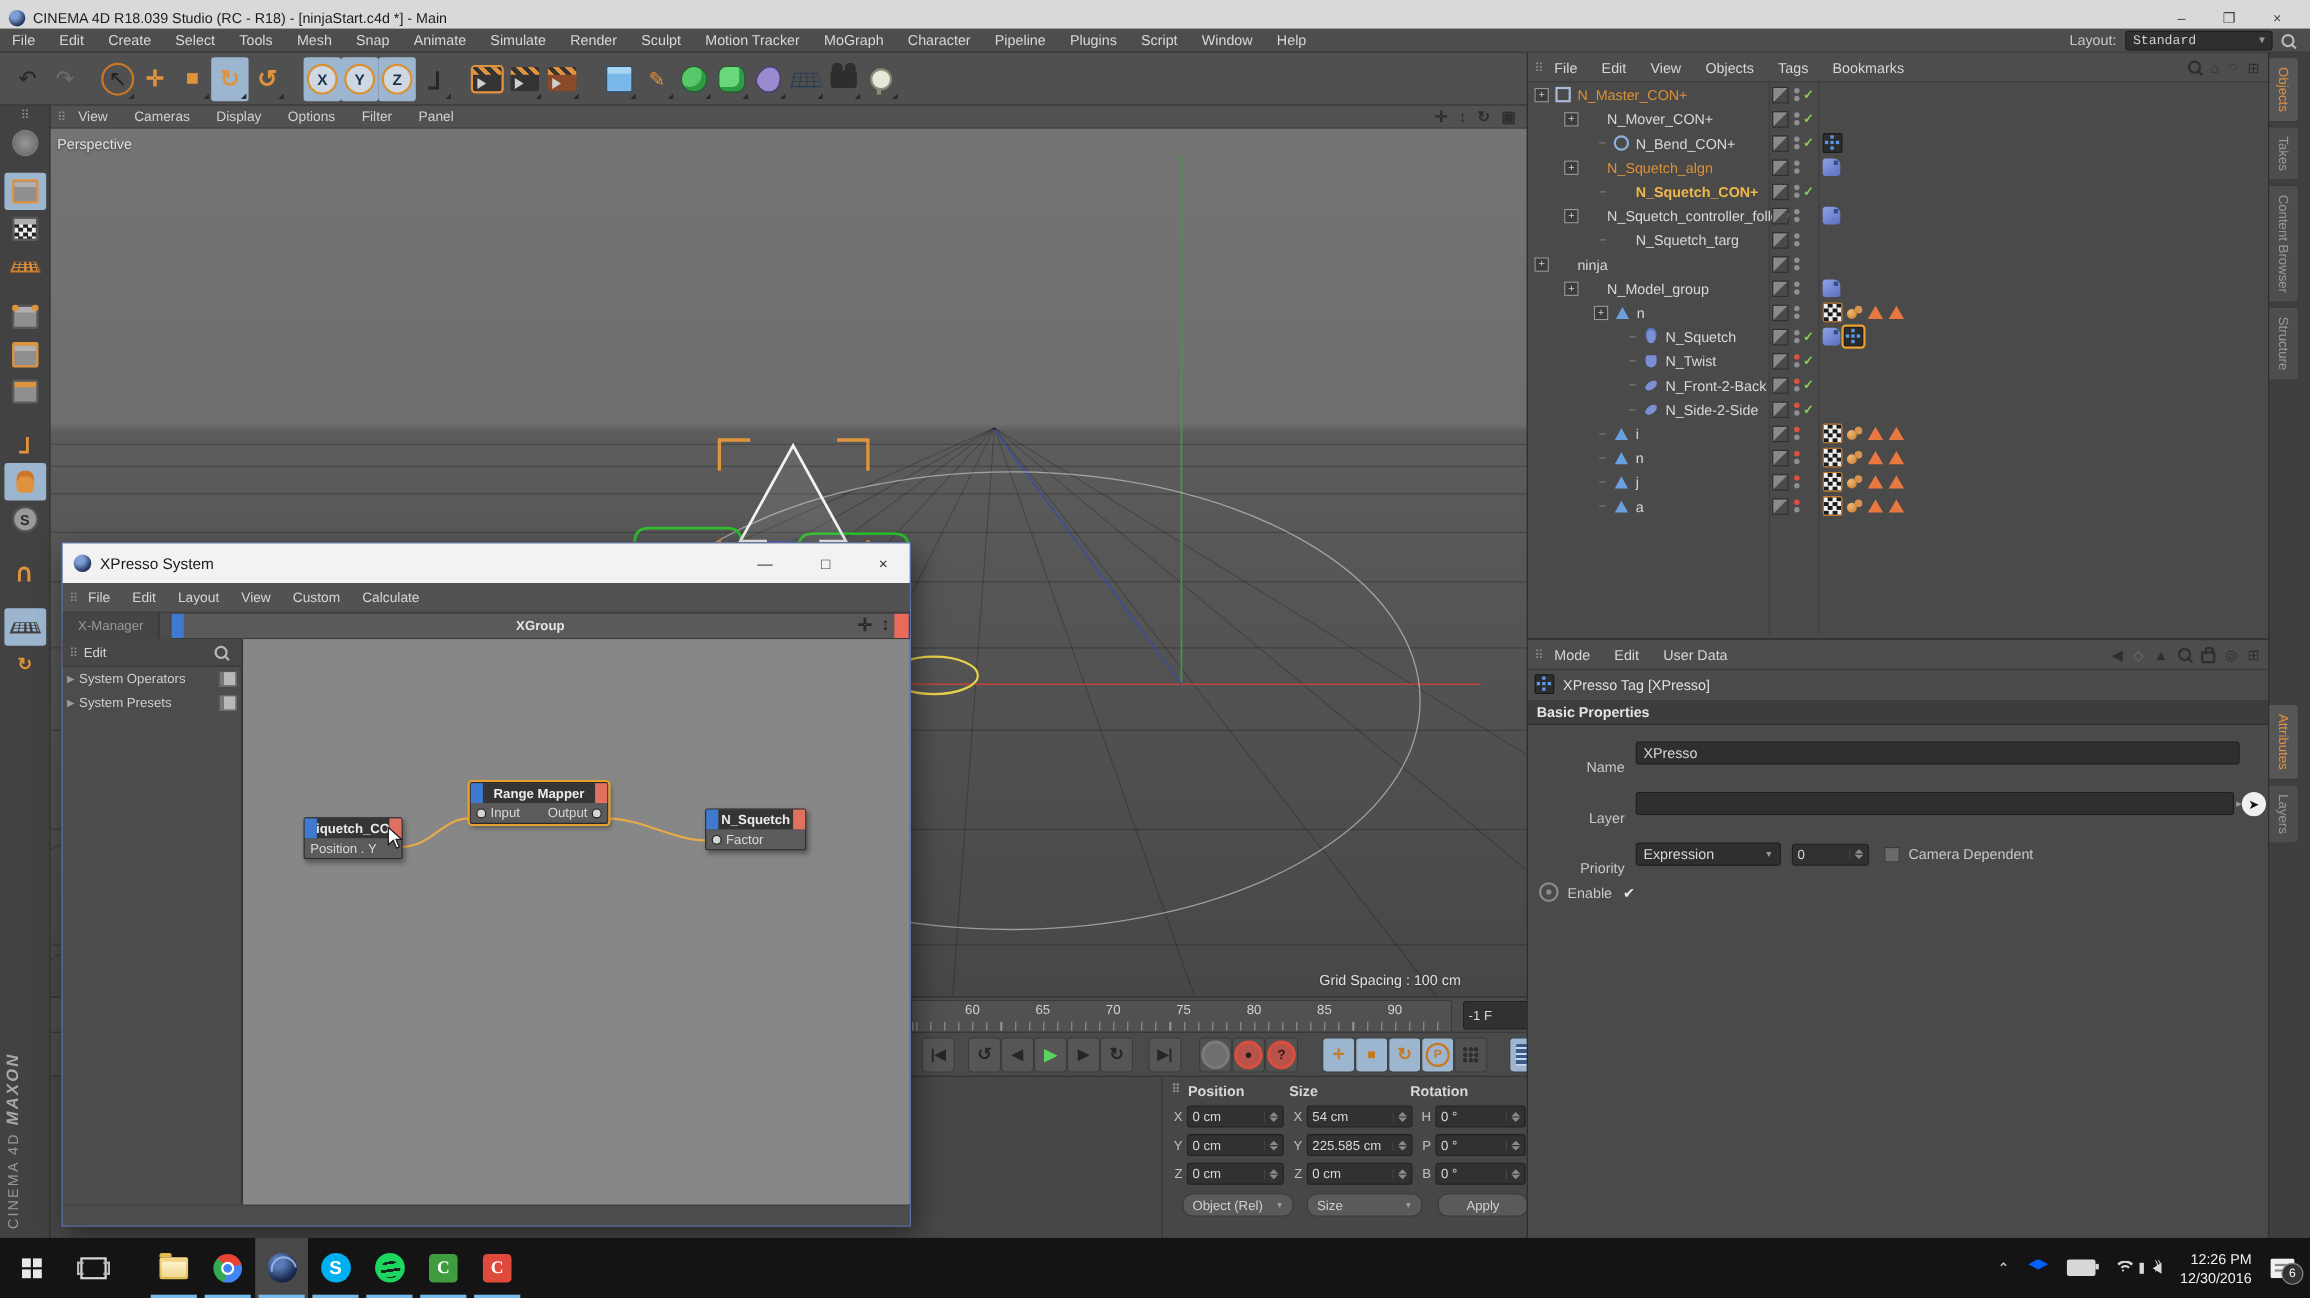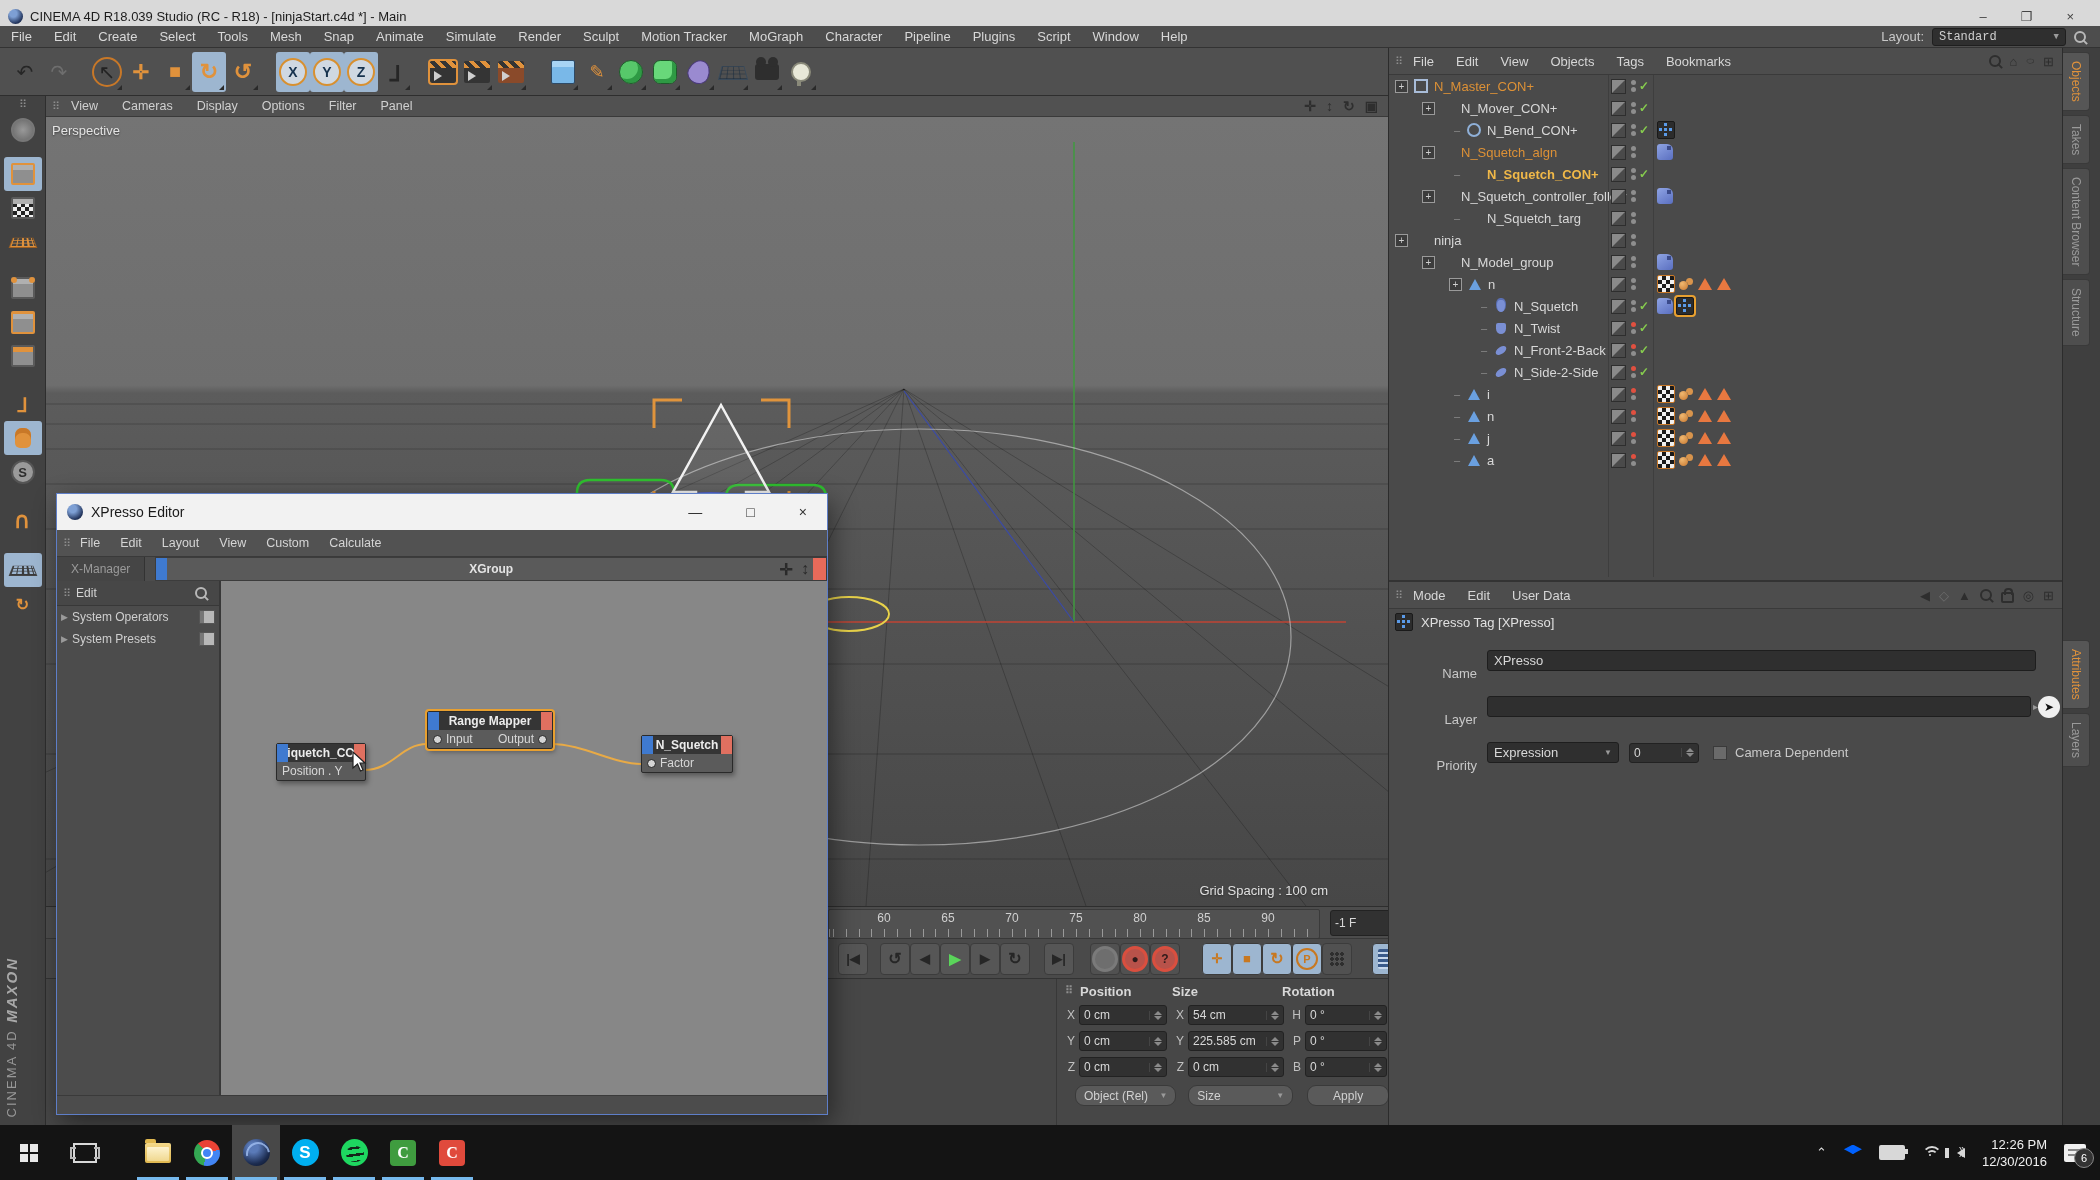--- a/index.html
+++ b/index.html
@@ -1146,20 +1146,23 @@
               <i style="position:absolute;left:1px;top:-6px;width:5px;height:5px;border:2px solid #2e2e2e;border-bottom:none;border-radius:4px 4px 0 0"></i>
             </span>
           <span>◎</span>
           <span>⊞</span>
         </span>
       </div>
       <div class="attrtag">
         <i class="tagslot t-x" style="display:inline-block"></i>
         <span>XPresso Tag [XPresso]</span>
       </div>
+      <div class="sechead">
+          <span>Basic Properties</span>
+        </div>
       <div class="arow">
         <span class="alabel">Name</span>
         <div class="afield" style="flex:1;margin-right:26px">
             <span>XPresso</span>
           </div>
       </div>
       <div class="arow">
         <span class="alabel">Layer</span>
         <div class="afield" style="flex:1;margin-right:2px"></div>
         <span style="color:#9a9a9a;font-size:10px">▸</span>
@@ -1176,20 +1179,25 @@
         <div class="cfield" style="width:60px;margin-left:10px">
             <span>0</span>
             <span class="stp">
               <i class="up"></i>
               <i class="dn"></i>
             </span>
           </div>
         <span class="checkbox" style="margin-left:14px"></span>
         <span style="margin-left:8px">Camera Dependent</span>
       </div>
+      <div class="arow">
+        <span style="width:14px;height:14px;border-radius:50%;border:2px solid #8a8a8a;margin-left:10px;display:inline-block;background:radial-gradient(circle 3px,#8a8a8a 60%,transparent)"></span>
+        <span style="margin-left:8px">Enable</span>
+        <span style="margin-left:10px;color:#e8e8e8">✔</span>
+      </div>
     </div>
   </div>
 
   <div id="vtabs" class="abs">
     <div>
         <div class="vtab active">
           <span>Objects</span>
         </div>
         <div class="vtab">
           <span>Takes</span>
@@ -1208,21 +1216,21 @@
         </div>
         <div class="vtab">
           <span>Layers</span>
         </div>
       </div>
   </div>
 
   <div id="xpresso" class="abs">
     <div id="xtitle">
       <span class="c4dball"></span>
-      <span>XPresso Editor</span>
+      <span>XPresso System</span>
       <span class="wbtns">
         <span>—</span>
         <span>□</span>
         <span>×</span>
       </span>
     </div>
     <div id="xmenu">
       <span class="grip" style="padding-left:6px">⠿</span>
       <span><span class="mitem">File</span><span class="mitem">Edit</span><span class="mitem">Layout</span><span class="mitem">View</span><span class="mitem">Custom</span><span class="mitem">Calculate</span></span>
     </div>

